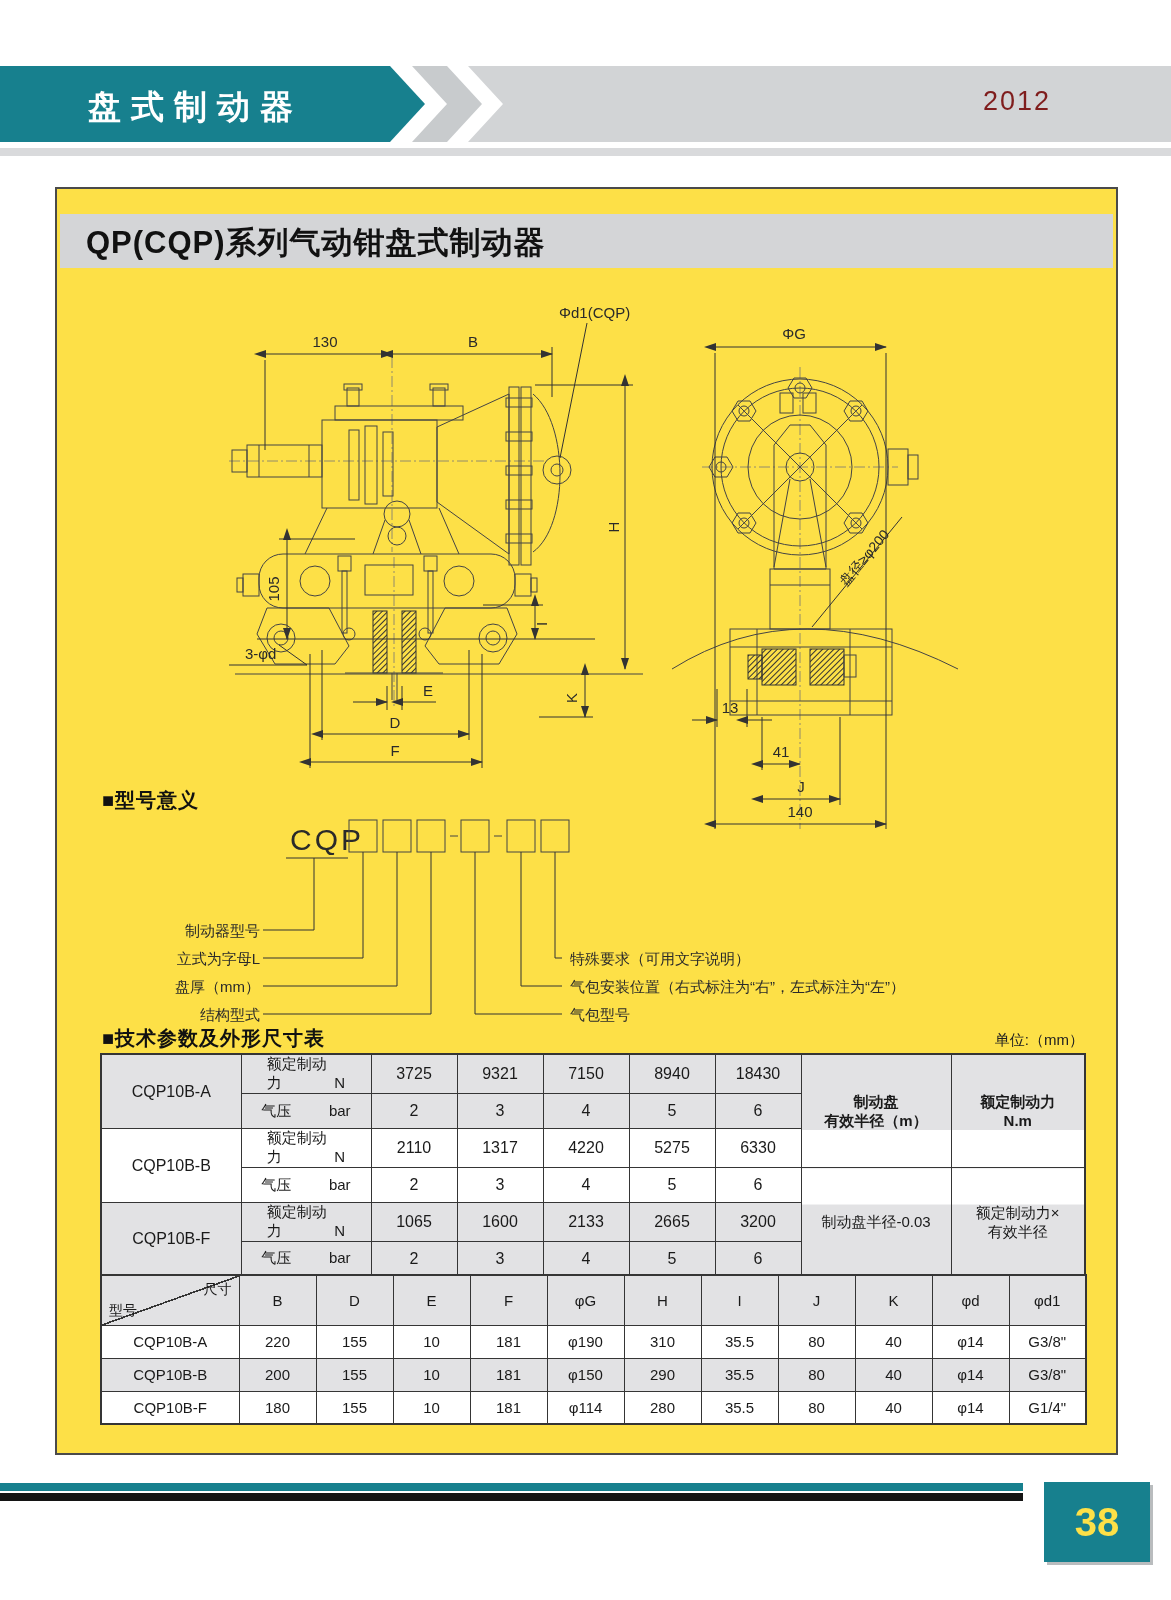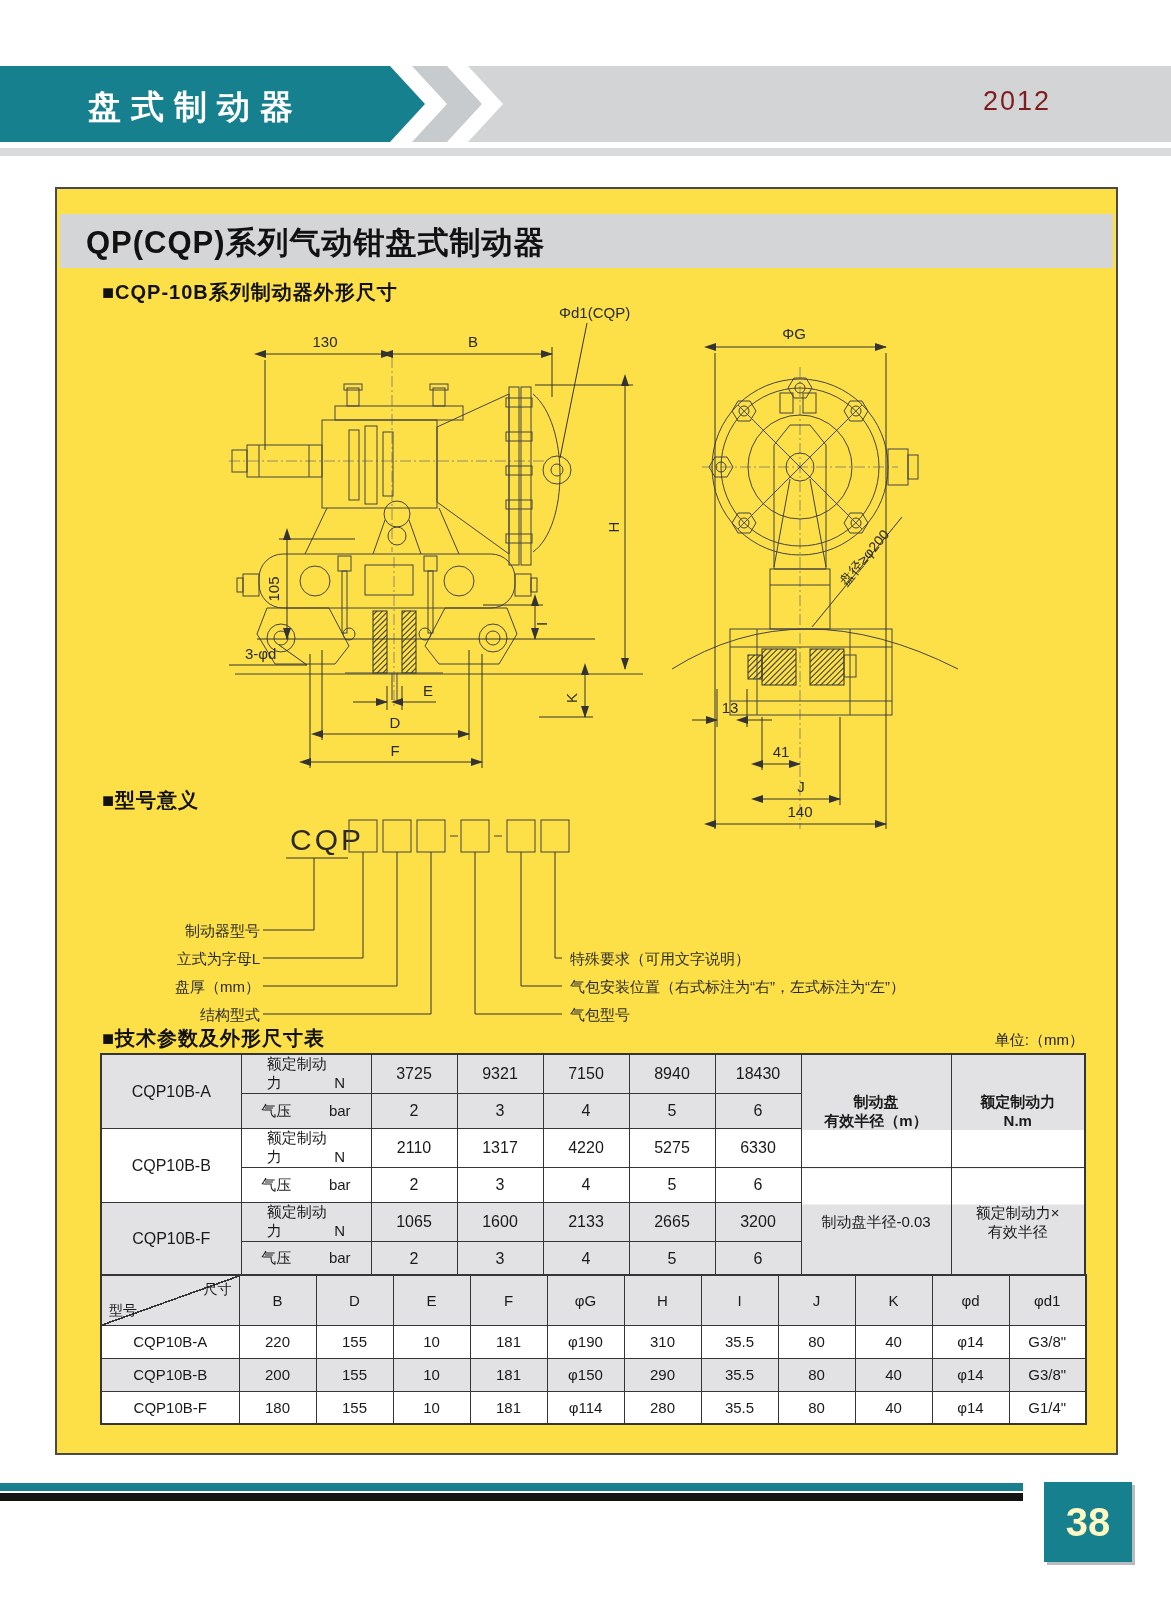--- a/index.html
+++ b/index.html
@@ -42,42 +42,41 @@
   #t2 tr.hd{height:50px;}
   #t2 tr{height:33px;margin-left:40px;}
   #t2 td{font-size:15px;}
   #diag{position:relative;background:#e2e2e4;background-image:linear-gradient(to bottom right,transparent calc(50% - 0.8px),#353535 calc(50% - 0.8px),#353535 calc(50% + 0.8px),transparent calc(50% + 0.8px));}
   #diag .tr-lab{position:absolute;right:7px;top:5px;font-size:14px;}
   #diag .bl-lab{position:absolute;left:7px;bottom:5px;font-size:14px;}
 
   
   #f-teal{position:absolute;left:0;top:1483px;width:1023px;height:8px;background:#17808e;}
   #f-black{position:absolute;left:0;top:1493px;width:1023px;height:8px;background:#141414;}
-  #pagenum{position:absolute;left:1044px;top:1482px;width:88px;height:80px;background:#17808e;color:#fef9c3;
+  #pagenum{position:absolute;left:1044px;top:1482px;width:106px;height:80px;background:#17808e;color:#fde047;
            font-size:40px;font-weight:bold;display:flex;align-items:center;justify-content:center;box-shadow:3px 3px 0 #b9bcbe;}
 </style>
 </head>
 <body>
 
 <svg id="hdr-svg" width="1171" height="85">
   <polygon points="0,6 390,6 425,44 390,82 0,82" fill="#17808e"></polygon>
   <polygon points="412,6 447,6 482,44 447,82 412,82 447,44" fill="#c8cbcd"></polygon>
   <polygon points="468,6 1171,6 1171,82 468,82 503,44" fill="#d2d4d6"></polygon>
 </svg>
 <div id="banner-title">盘式制动器</div>
 <div id="year">2012</div>
 <div id="hdr-strip"></div>
 
 <div id="box">
 
   <div id="title-bar">
     <div id="doc-title">QP(CQP)系列气动钳盘式制动器</div>
   </div>
 
-  <div class="sec-head" style="left:45px;top:90px;">■CQP-10B系列制动器外形尺寸</div>
 
   <svg class="abs" style="left:170px;top:113px;" width="430" height="495" viewBox="0 0 430 495">
     <defs>
       <marker id="ae" markerWidth="12" markerHeight="8" refX="11" refY="4" orient="auto">
           <path d="M0,0 L12,4 L0,8 z" fill="#333"></path>
         </marker>
       <marker id="as" markerWidth="12" markerHeight="8" refX="1" refY="4" orient="auto-start-reverse">
           <path d="M0,0 L12,4 L0,8 z" fill="#333"></path>
         </marker>
       <pattern id="hatch" width="4" height="4" patternUnits="userSpaceOnUse" patternTransform="rotate(45)">

